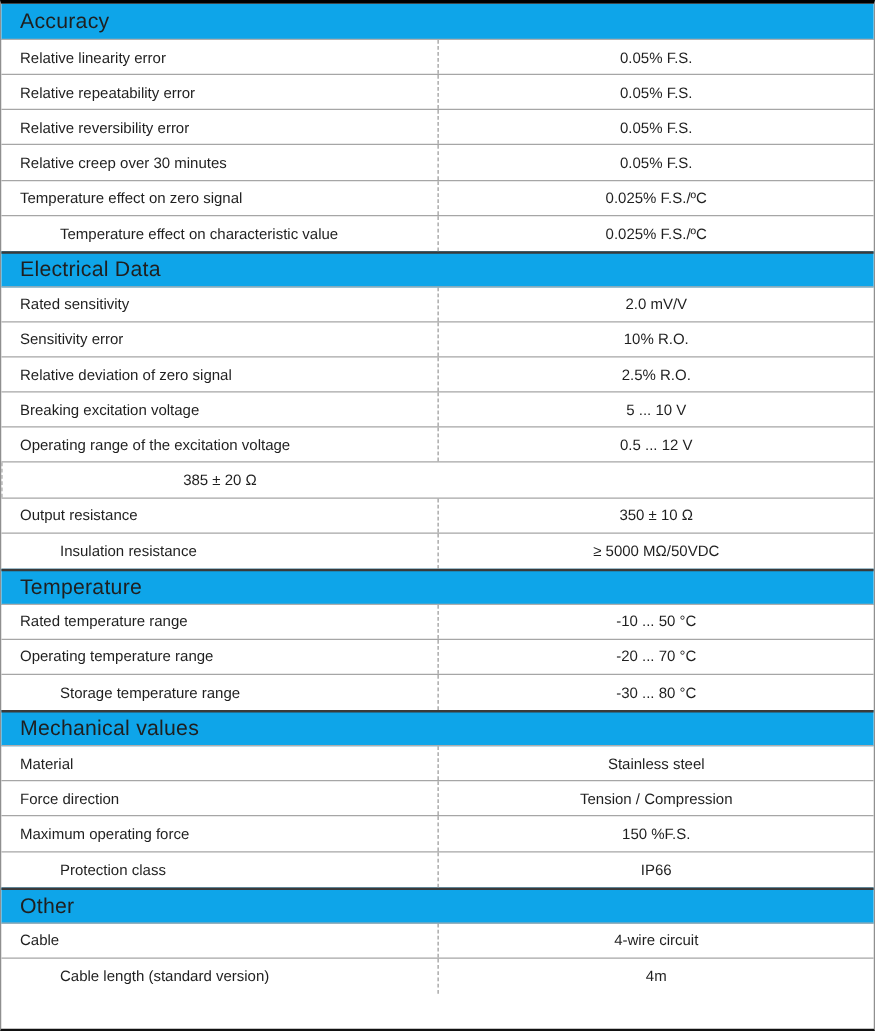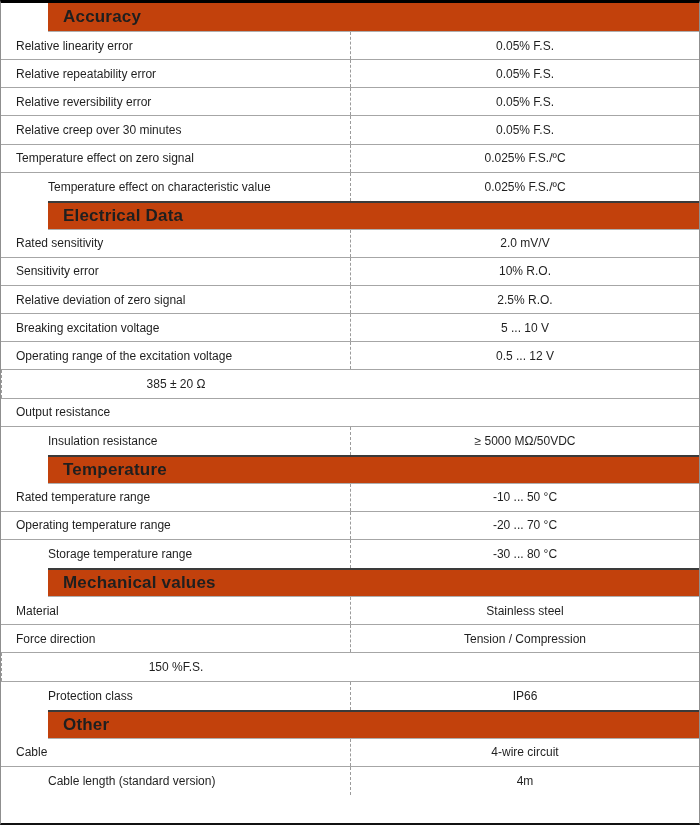--- a/index.html
+++ b/index.html
@@ -16,30 +16,29 @@
     border-left: 1px solid #8f8f8f;
     border-right: 1px solid #8f8f8f;
     font-family: "Liberation Sans", sans-serif;
     color: #1f1f1f;
     overflow: hidden;
     background: #ffffff;
   }
   .section-header {
     box-sizing: border-box;
     height: 29px;
-    background: #c2410c;
+    background: #0ea5e9;
     border-top: 2px solid #3a3a3a;
     border-bottom: 1px solid #aeaeae;
     display: flex;
     align-items: center;
     padding-left: 15px;
     font-size: 17px;
-    font-weight: bold;
+    font-weight: normal;
     letter-spacing: 0.2px;
-    margin-left: 47px;
   }
   .section:first-child .section-header {
     border-top: none;
   }
   .row {
     box-sizing: border-box;
     height: 28.125px;
     display: flex;
     border-bottom: 1px solid #a6a6a6;
     font-size: 12px;
@@ -137,20 +136,21 @@
     <div class="cell-label">Operating range of the excitation voltage</div>
     <div class="cell-value">0.5 ... 12 V</div>
   </div>
 
   <div class="row">
     <div class="cell-value">385 ± 20 Ω</div>
   </div>
 
   <div class="row">
     <div class="cell-label">Output resistance</div>
+    <div class="cell-value">350 ± 10 Ω</div>
   </div>
 
   <div class="row">
     <div class="cell-label">Insulation resistance</div>
     <div class="cell-value">≥ 5000 MΩ/50VDC</div>
   </div>
 </div>
   </div>
 
   <div class="section">
@@ -184,20 +184,21 @@
     <div class="cell-label">Material</div>
     <div class="cell-value">Stainless steel</div>
   </div>
 
   <div class="row">
     <div class="cell-label">Force direction</div>
     <div class="cell-value">Tension / Compression</div>
   </div>
 
   <div class="row">
+    <div class="cell-label">Maximum operating force</div>
     <div class="cell-value">150 %F.S.</div>
   </div>
 
 
   <div class="row">
     <div class="cell-label">Protection class</div>
     <div class="cell-value">IP66</div>
   </div>
 </div>
   </div>

